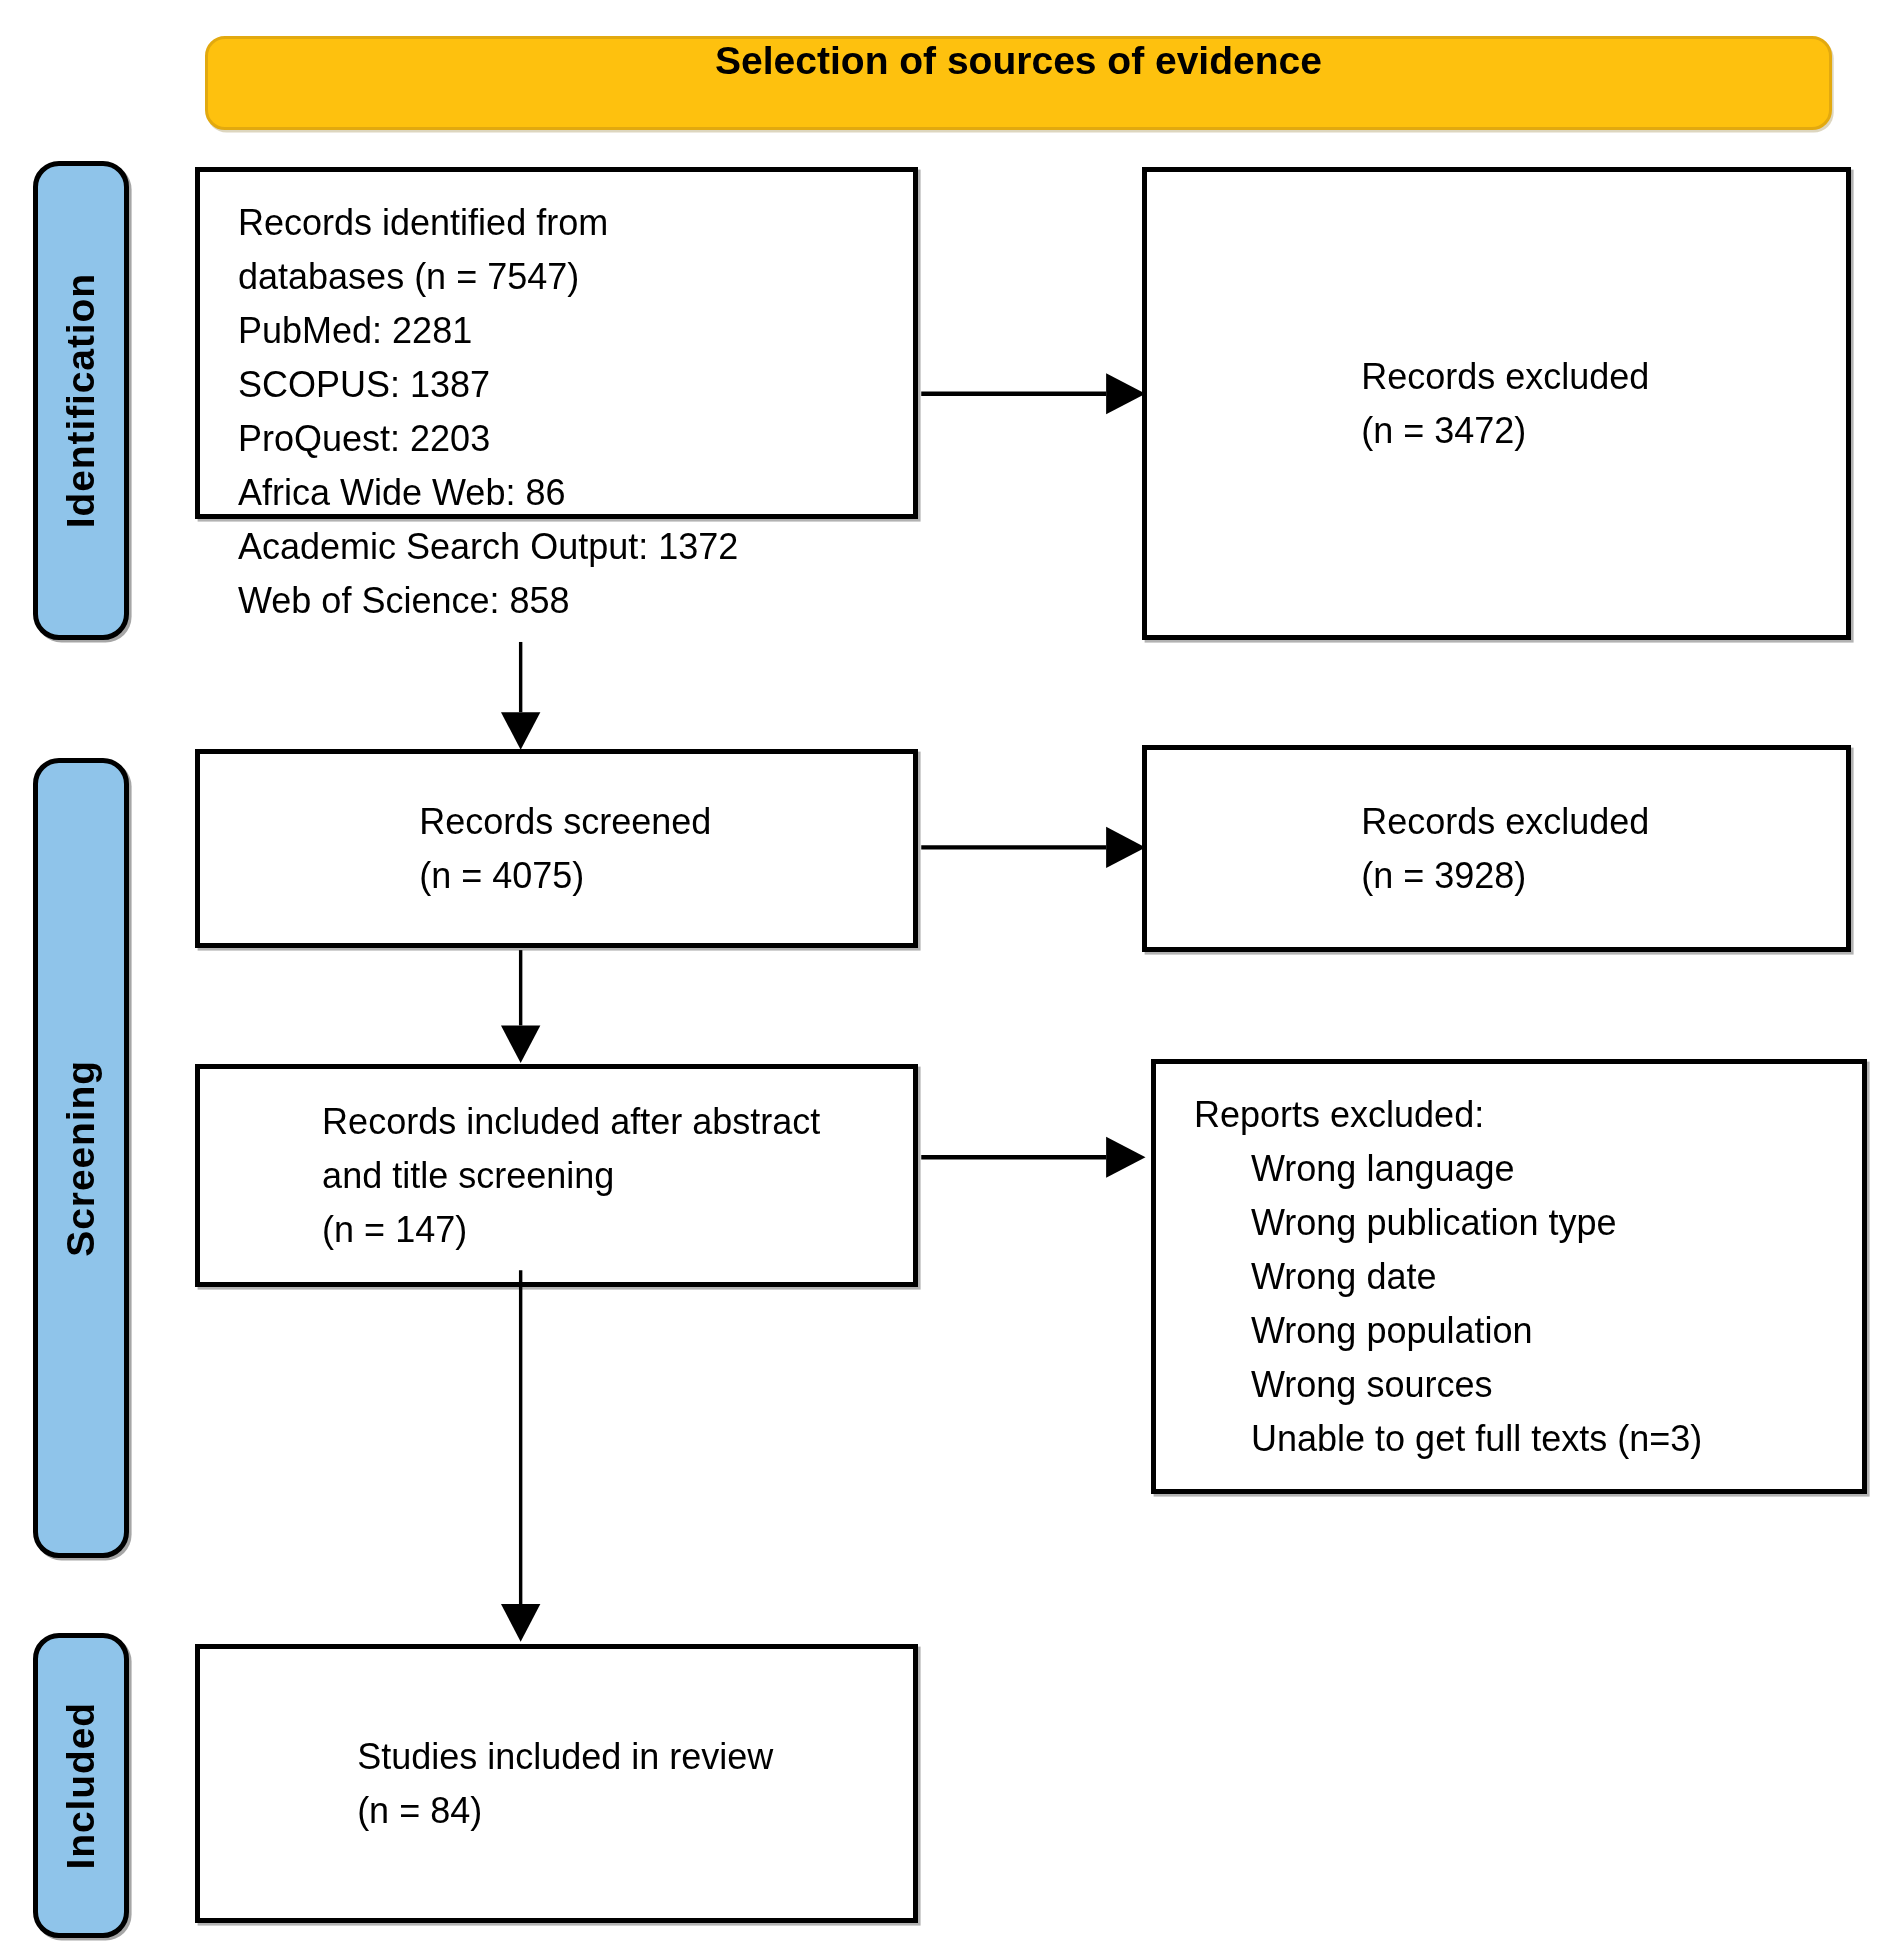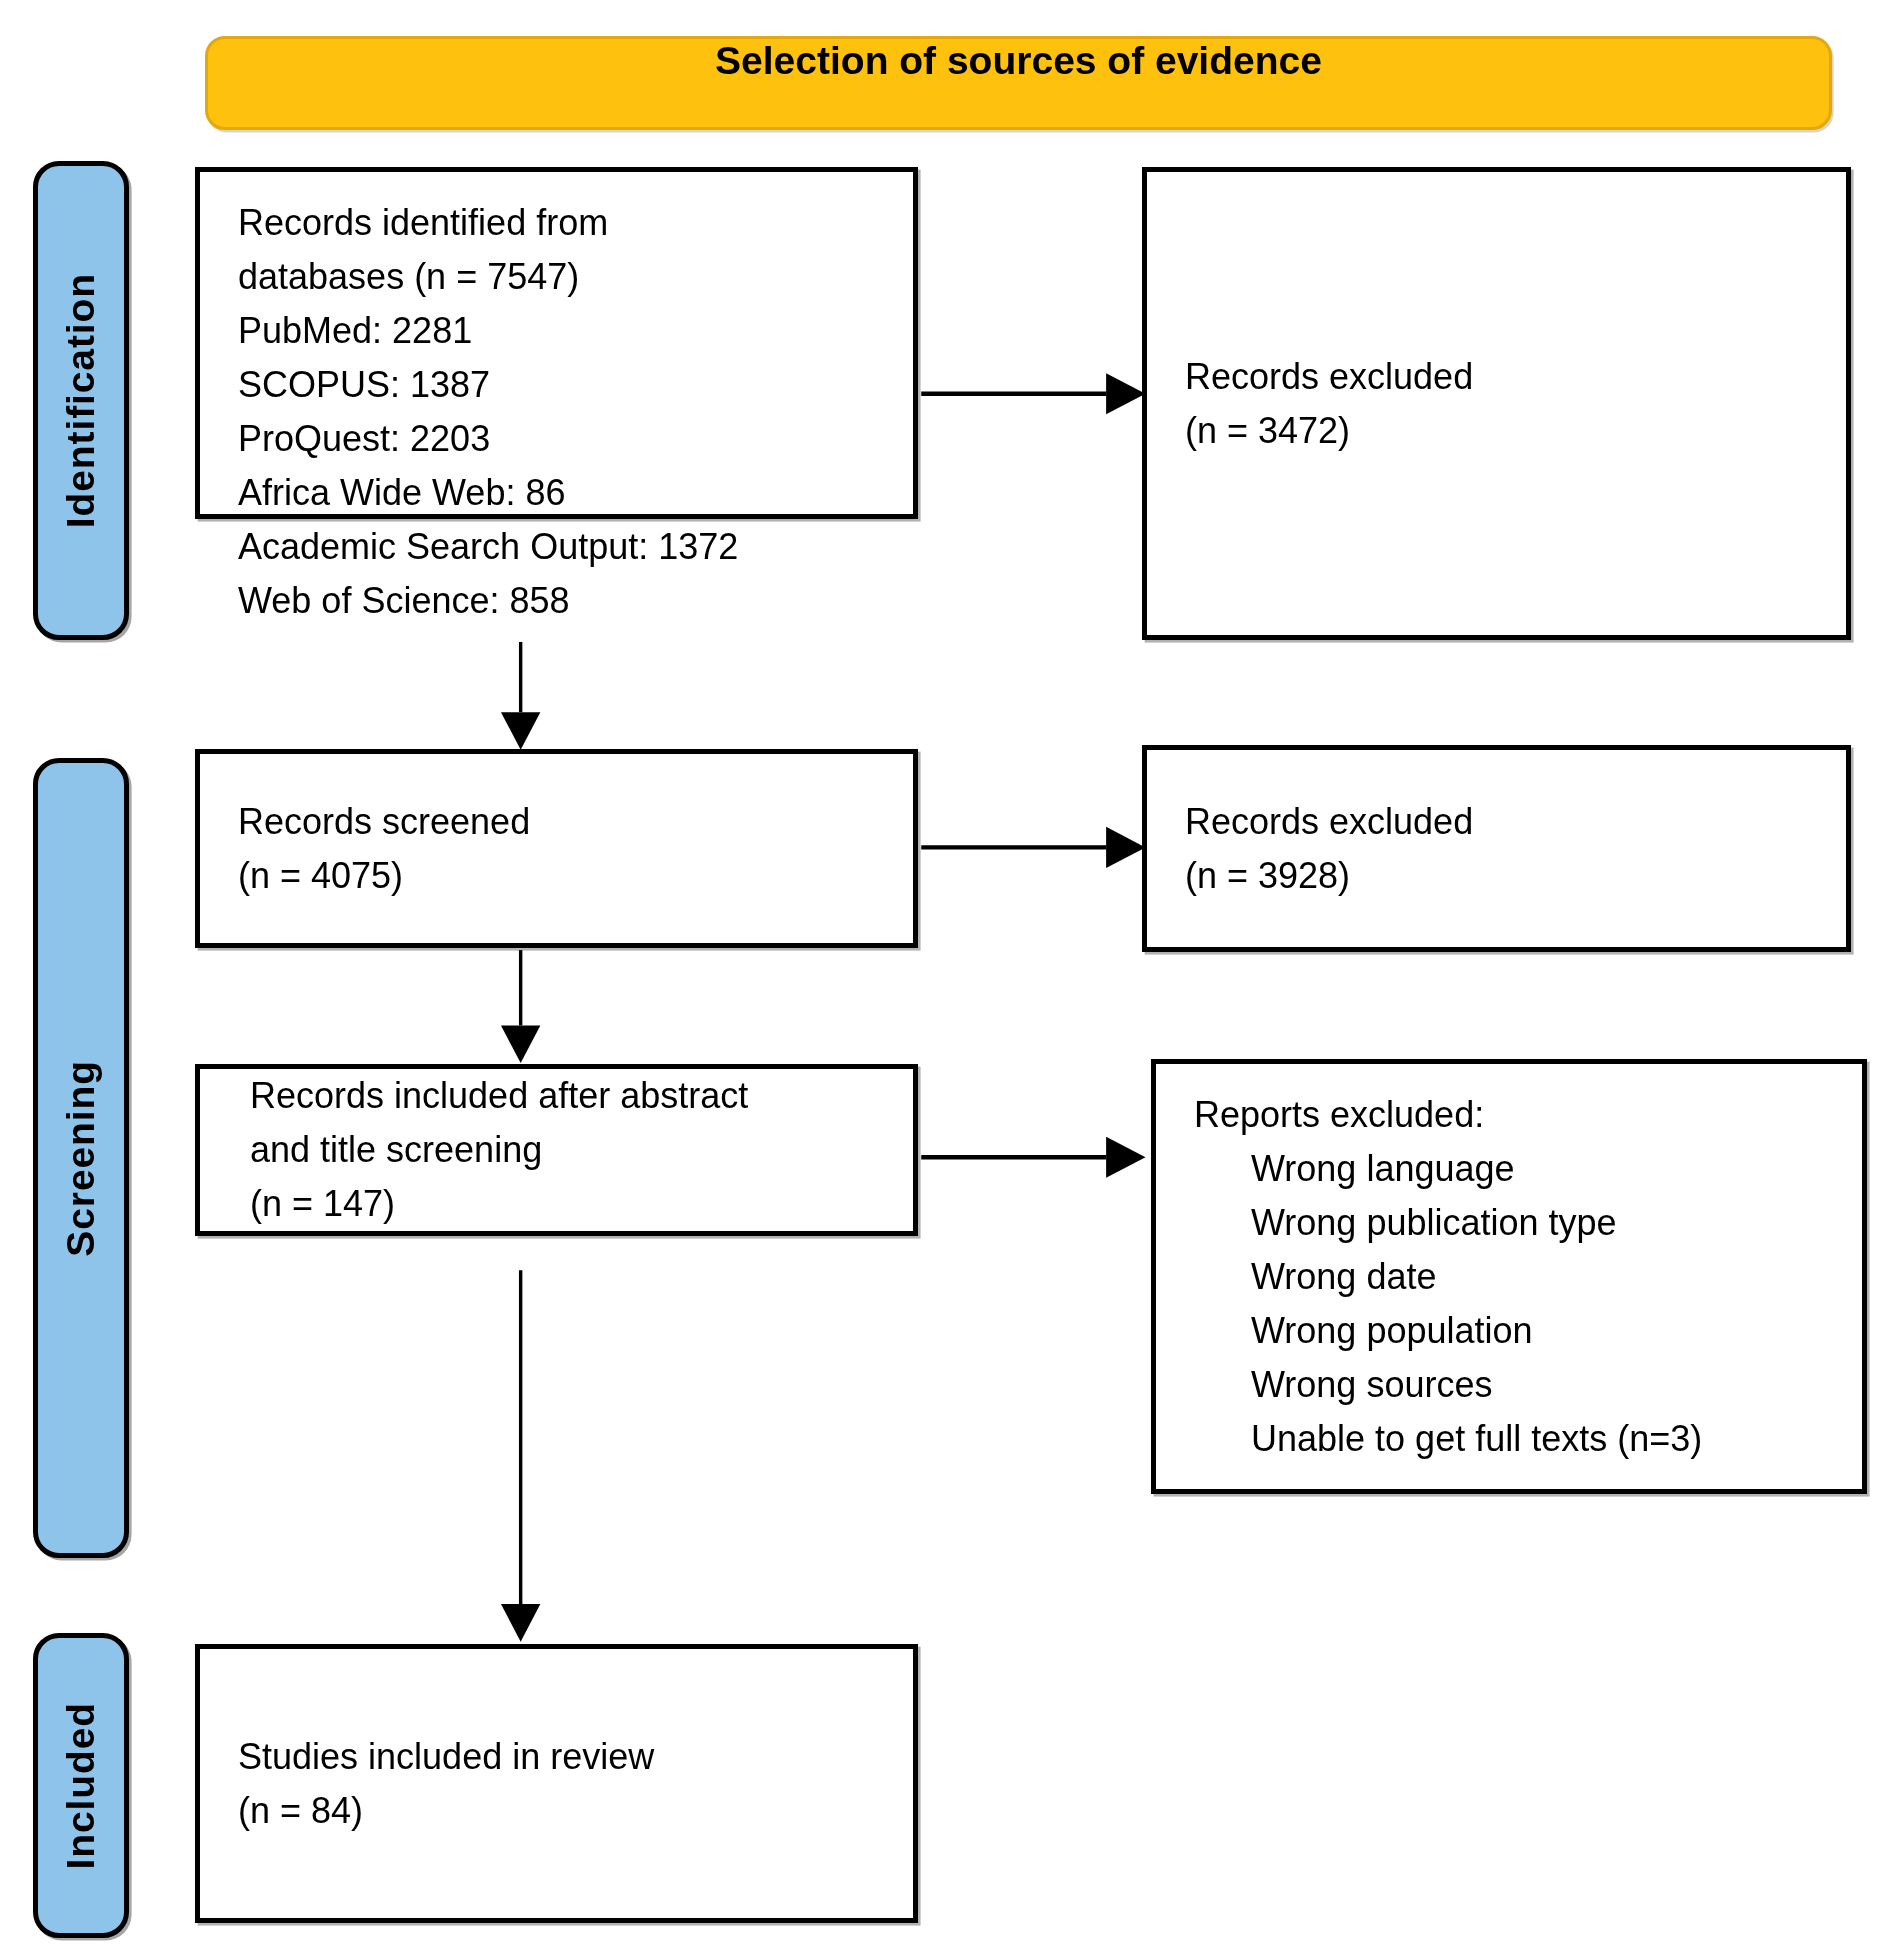--- a/index.html
+++ b/index.html
@@ -51,21 +51,21 @@
     box-sizing: border-box;
     display: flex; flex-direction: column;
     font-size: 36px;
     line-height: 1.5;
     box-shadow: 2.6px 2.6px 0 rgba(0,0,0,0.3);
   }
   .box .pad {
     padding-left: 38px;
     padding-right: 20.5px;
   }
-  .v-center { justify-content: center; }
+  .v-center { justify-content: center; align-items: center; }
   .t-pad { padding-top: 24px; }
   .line { white-space: nowrap; }
   .indent { margin-left: 57px; }
   .arrow-layer {
     position: absolute;
     left: 0; top: 0;
     width: 1887px; height: 1955px;
     pointer-events: none;
   }
 </style>
@@ -117,21 +117,21 @@
     </div>
   </div>
 
   <div class="box v-center" style="left:1142px; top:745px; width:709px; height:207px;">
     <div class="pad">
       <div class="line">Records excluded</div>
       <div class="line">(n = 3928)</div>
     </div>
   </div>
 
-  <div class="box v-center" style="left:195px; top:1064px; width:723px; height:172px;padding-left:12px;">
+  <div class="box v-center" style="left:195px; top:1064px; width:723px; height:223px;padding-left:12px;">
     <div class="pad">
       <div class="line">Records included after abstract</div>
       <div class="line">and title screening</div>
       <div class="line">(n = 147)</div>
     </div>
   </div>
 
   <div class="box t-pad" style="left:1142px; top:1059px; width:716px; height:435px;margin-left:9px;">
     <div class="pad">
       <div class="line">Reports excluded:</div>

